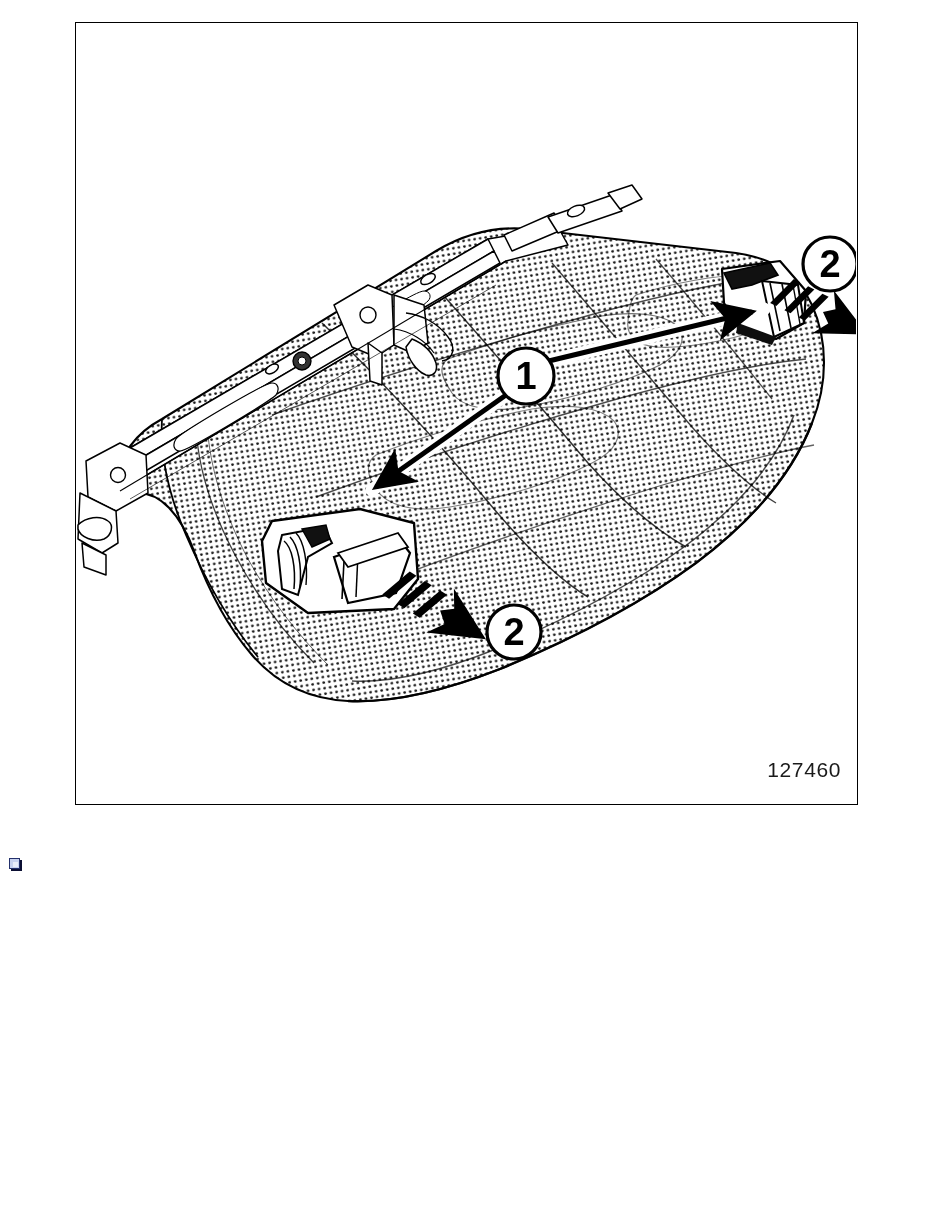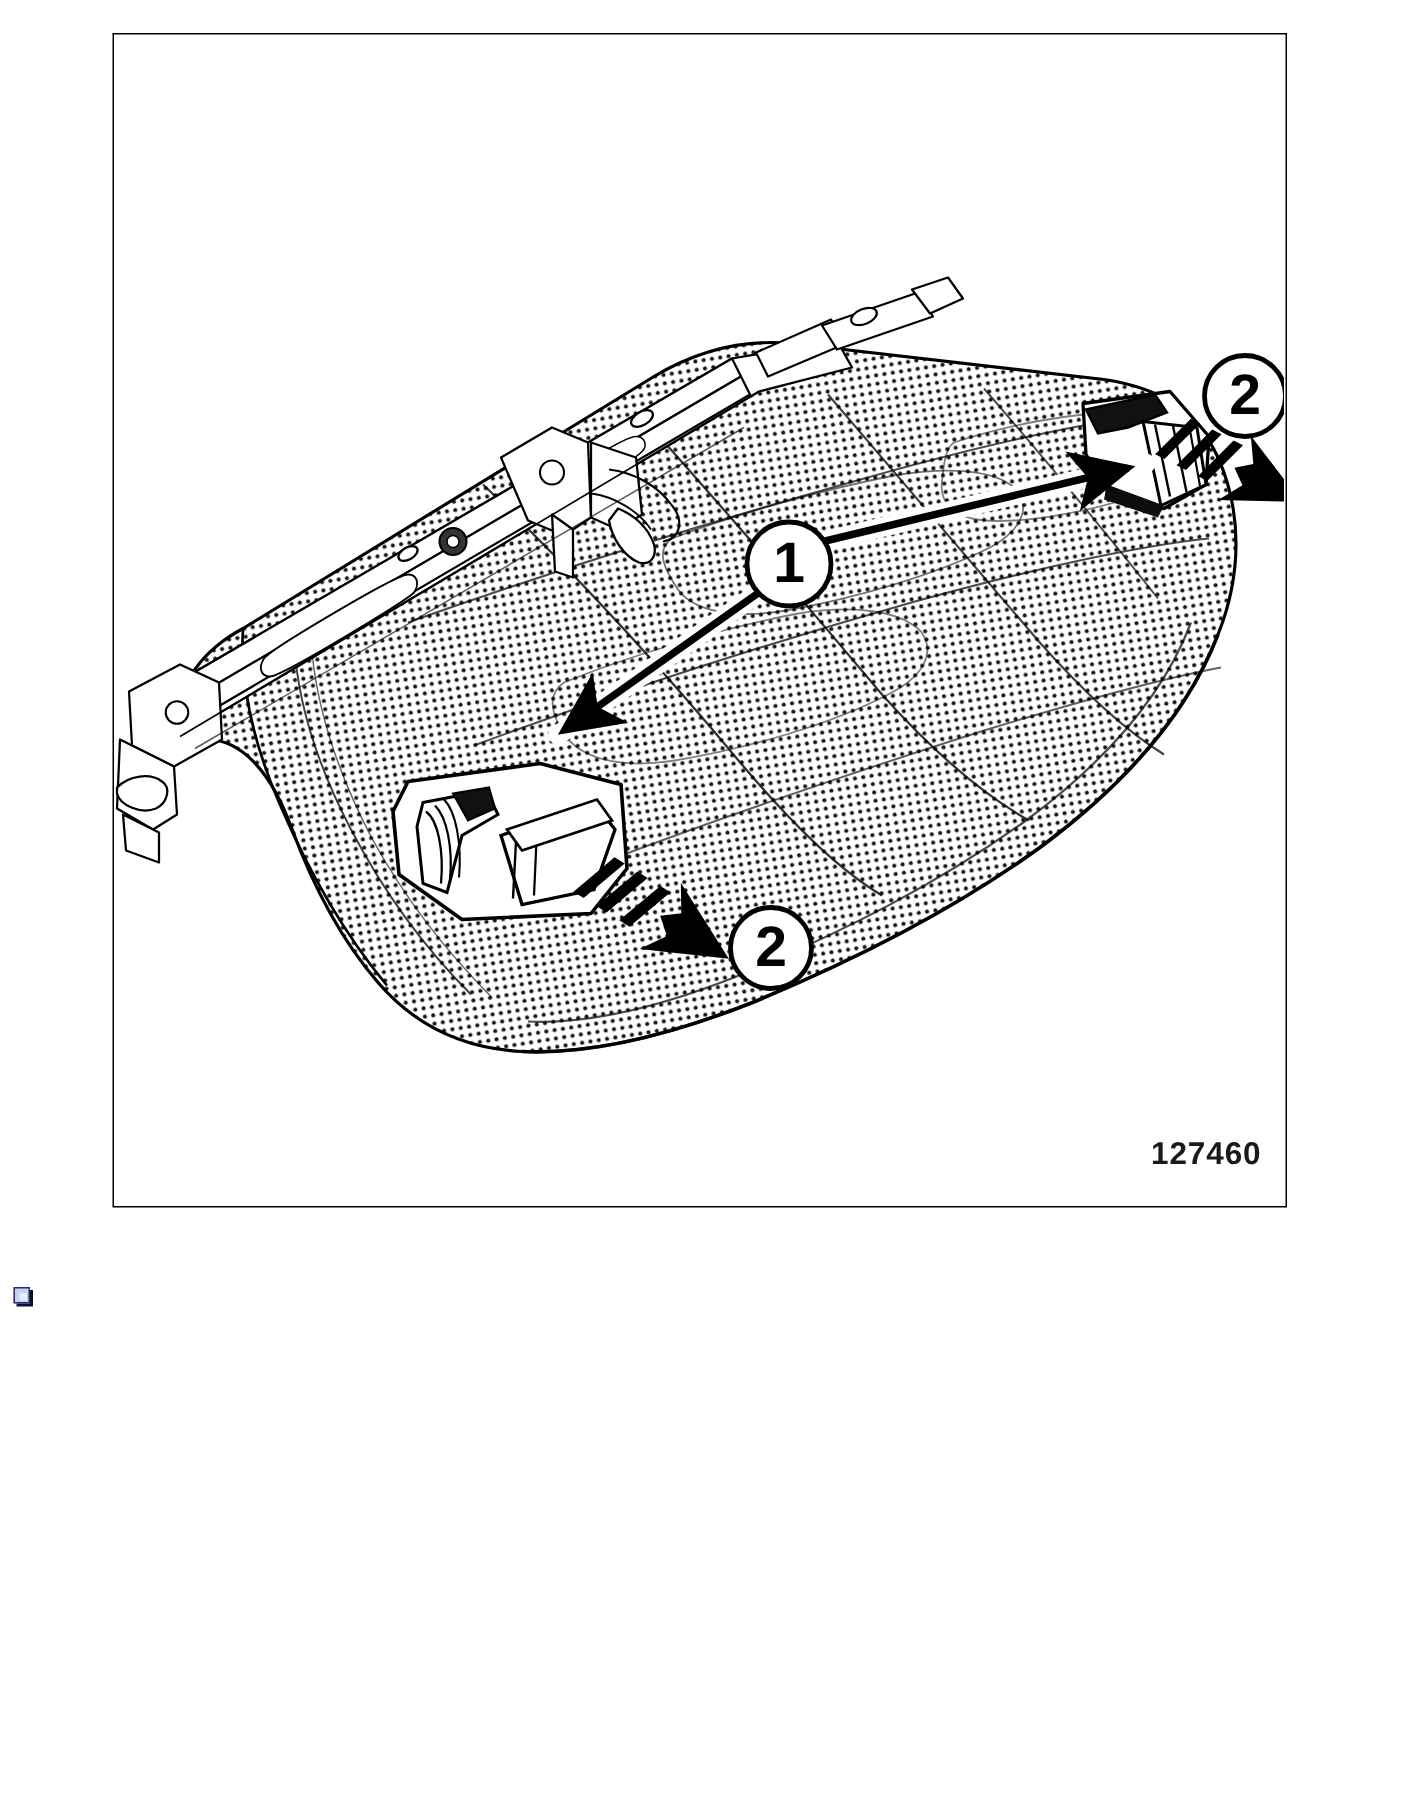--- a/index.html
+++ b/index.html
@@ -36,21 +36,21 @@
     top: 0;
     display: block;
   }
   
   #figure-id {
     position: absolute;
     right: 16px;
     bottom: 22px;
     font-family: "Liberation Sans", sans-serif;
     font-size: 21px;
-    font-weight: 700;
+    font-weight: 400;
     letter-spacing: 0.6px;
     color: #1a1a1a;
     user-select: none;
   }
   
   #broken-image-placeholder {
     position: absolute;
     left: 9px;
     top: 858px;
     width: 13px;

